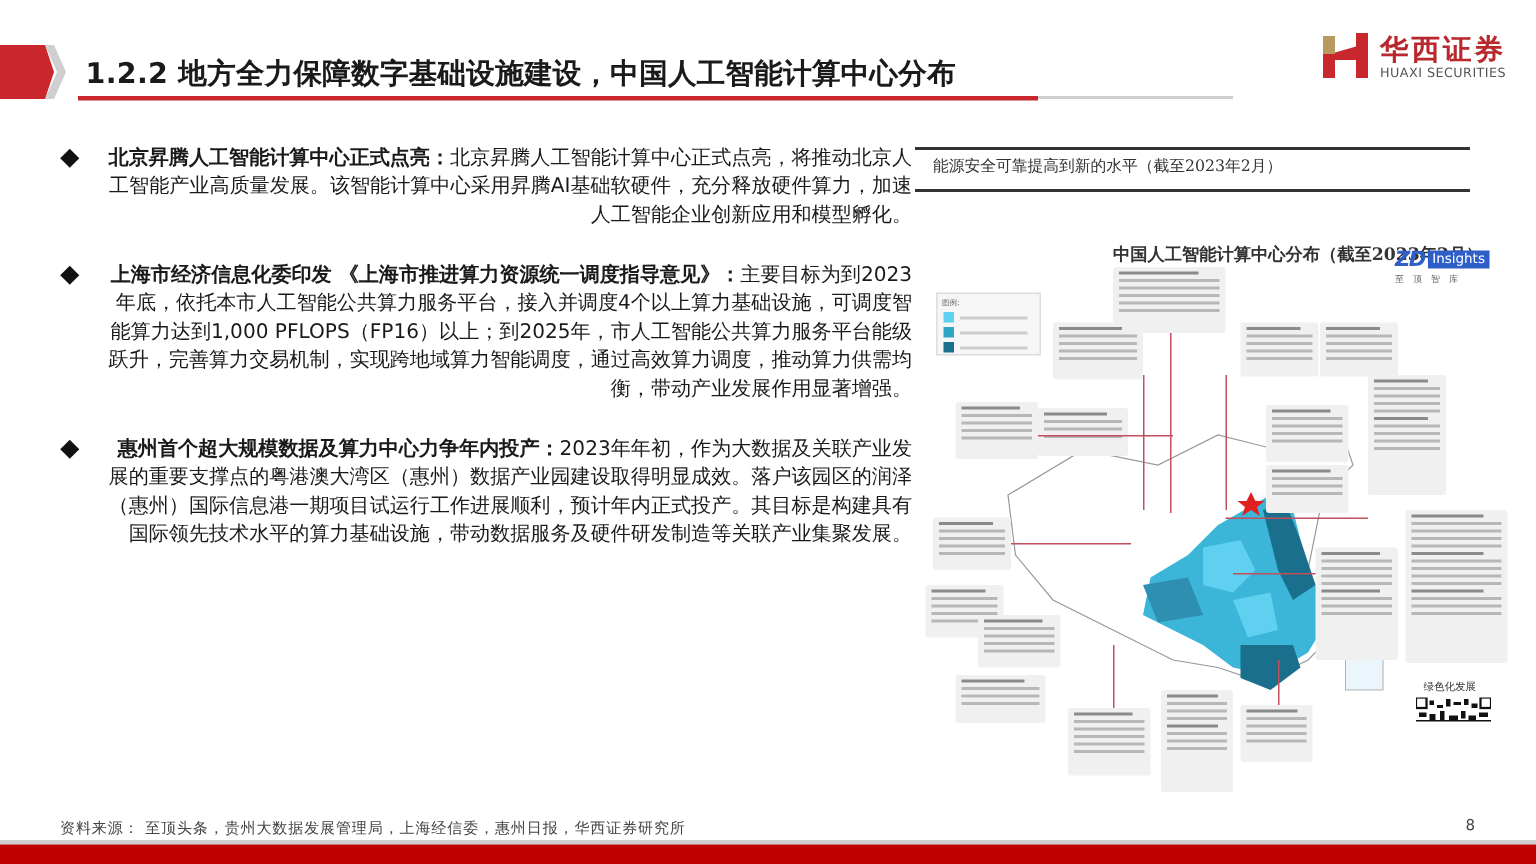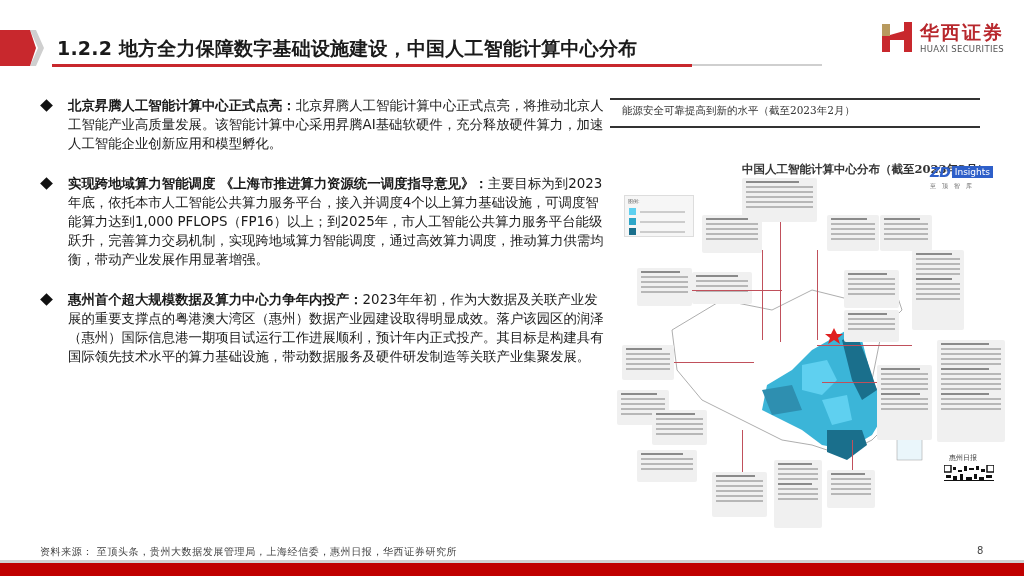--- a/index.html
+++ b/index.html
@@ -14,21 +14,21 @@
   .title-rule-grey { position: absolute; left: 692px; top: 64px; width: 130px; height: 2px; background: #cfcfcf; }
 
   
   .logo { position: absolute; left: 882px; top: 18px; width: 140px; height: 40px; padding-left: 48px; }
   .logo-mark { position: absolute; left: 0; top: 4px; width: 30px; height: 30px; }
   .logo-cn { position: absolute; left: 38px; top: 2px; font-size: 19px; font-weight: bold; color: #b8282d; letter-spacing: 2px; font-family: "DejaVu Serif", serif; white-space: nowrap; }
   .logo-en { position: absolute; left: 38px; top: 26px; font-size: 8.5px; color: #555; letter-spacing: 0.3px; white-space: nowrap; }
 
   
   .bullets { position: absolute; left: 38px; top: 96px; width: 570px; }
-  .bullet { position: relative; padding-left: 30px; margin-bottom: 20px; font-size: 13.4px; line-height: 19.2px; color: #1a1a1a; }
+  .bullet { position: relative; padding-left: 30px; margin-bottom: 20px; font-size: 13.4px; line-height: 19.2px; color: #1a1a1a; text-align: right; }
   .bullet .diamond { position: absolute; left: 4px; top: 5px; width: 9px; height: 9px; background: #111; transform: rotate(45deg); }
   .bullet .lead { font-weight: bold; }
 
   
   .fig-top-rule { position: absolute; left: 610px; top: 98px; width: 370px; height: 2px; background: #333; }
   .fig-caption { position: absolute; left: 622px; top: 104px; font-size: 10.5px; color: #333; font-family: "DejaVu Serif", serif; white-space: nowrap; }
   .fig-mid-rule { position: absolute; left: 610px; top: 126px; width: 370px; height: 2px; background: #333; }
 
   .map-area { position: absolute; left: 612px; top: 150px; width: 412px; height: 380px; }
   .map-title { position: absolute; left: 130px; top: 12px; font-size: 11.5px; font-weight: bold; color: #333; font-family: "DejaVu Serif", serif; white-space: nowrap; }
@@ -78,21 +78,21 @@
   <div class="logo-en">HUAXI SECURITIES</div>
 </div>
 
 <div class="bullets">
   <div class="bullet">
     <span class="diamond"></span>
     <span class="lead">北京昇腾人工智能计算中心正式点亮：</span><span>北京昇腾人工智能计算中心正式点亮，将推动北京人工智能产业高质量发展。该智能计算中心采用昇腾AI基础软硬件，充分释放硬件算力，加速人工智能企业创新应用和模型孵化。</span>
   </div>
   <div class="bullet">
     <span class="diamond"></span>
-    <span class="lead">实现跨地域算力智能调度 《上海市推进算力资源统一调度指导意见》：</span><span>主要目标为到2023年底，依托本市人工智能公共算力服务平台，接入并调度4个以上算力基础设施，可调度智能算力达到1,000 PFLOPS（FP16）以上；到2025年，市人工智能公共算力服务平台能级跃升，完善算力交易机制，实现跨地域算力智能调度，通过高效算力调度，推动算力供需均衡，带动产业发展作用显著增强。</span>
+    <span class="lead">上海市经济信息化委印发 《上海市推进算力资源统一调度指导意见》：</span><span>主要目标为到2023年底，依托本市人工智能公共算力服务平台，接入并调度4个以上算力基础设施，可调度智能算力达到1,000 PFLOPS（FP16）以上；到2025年，市人工智能公共算力服务平台能级跃升，完善算力交易机制，实现跨地域算力智能调度，通过高效算力调度，推动算力供需均衡，带动产业发展作用显著增强。</span>
   </div>
   <div class="bullet">
     <span class="diamond"></span>
     <span class="lead">惠州首个超大规模数据及算力中心力争年内投产：</span><span>2023年年初，作为大数据及关联产业发展的重要支撑点的粤港澳大湾区（惠州）数据产业园建设取得明显成效。落户该园区的润泽（惠州）国际信息港一期项目试运行工作进展顺利，预计年内正式投产。其目标是构建具有国际领先技术水平的算力基础设施，带动数据服务及硬件研发制造等关联产业集聚发展。</span>
   </div>
 </div>
 
 <div class="fig-top-rule"></div>
 <div class="fig-caption">能源安全可靠提高到新的水平（截至2023年2月）</div>
 <div class="fig-mid-rule"></div>
@@ -276,21 +276,21 @@
   <div class="lead-line" style="left:168px;top:72px;width:1px;height:120px"></div>
   <div class="lead-line" style="left:150px;top:100px;width:1px;height:90px"></div>
   <div class="lead-line" style="left:205px;top:100px;width:1px;height:90px"></div>
   <div class="lead-line" style="left:205px;top:195px;width:95px;height:1px"></div>
   <div class="lead-line" style="left:80px;top:140px;width:90px;height:1px"></div>
   <div class="lead-line" style="left:62px;top:212px;width:80px;height:1px"></div>
   <div class="lead-line" style="left:210px;top:232px;width:55px;height:1px"></div>
   <div class="lead-line" style="left:130px;top:280px;width:1px;height:42px"></div>
   <div class="lead-line" style="left:240px;top:290px;width:1px;height:30px"></div>
 
-  <div class="qr-title">惠州日报</div>
+  <div class="qr-title">绿色化发展</div>
   <svg class="qr" viewBox="0 0 50 18">
     <rect x="0" y="0" width="7" height="7" fill="none" stroke="#111" stroke-width="1.5"></rect>
     <rect x="43" y="0" width="7" height="7" fill="none" stroke="#111" stroke-width="1.5"></rect>
     <rect x="9" y="2" width="3" height="3" fill="#111"></rect>
       <rect x="14" y="5" width="4" height="2" fill="#111"></rect>
     <rect x="20" y="1" width="3" height="5" fill="#111"></rect>
       <rect x="25" y="3" width="5" height="2" fill="#111"></rect>
     <rect x="32" y="1" width="3" height="4" fill="#111"></rect>
       <rect x="37" y="4" width="4" height="3" fill="#111"></rect>
     <rect x="2" y="10" width="5" height="3" fill="#111"></rect>

